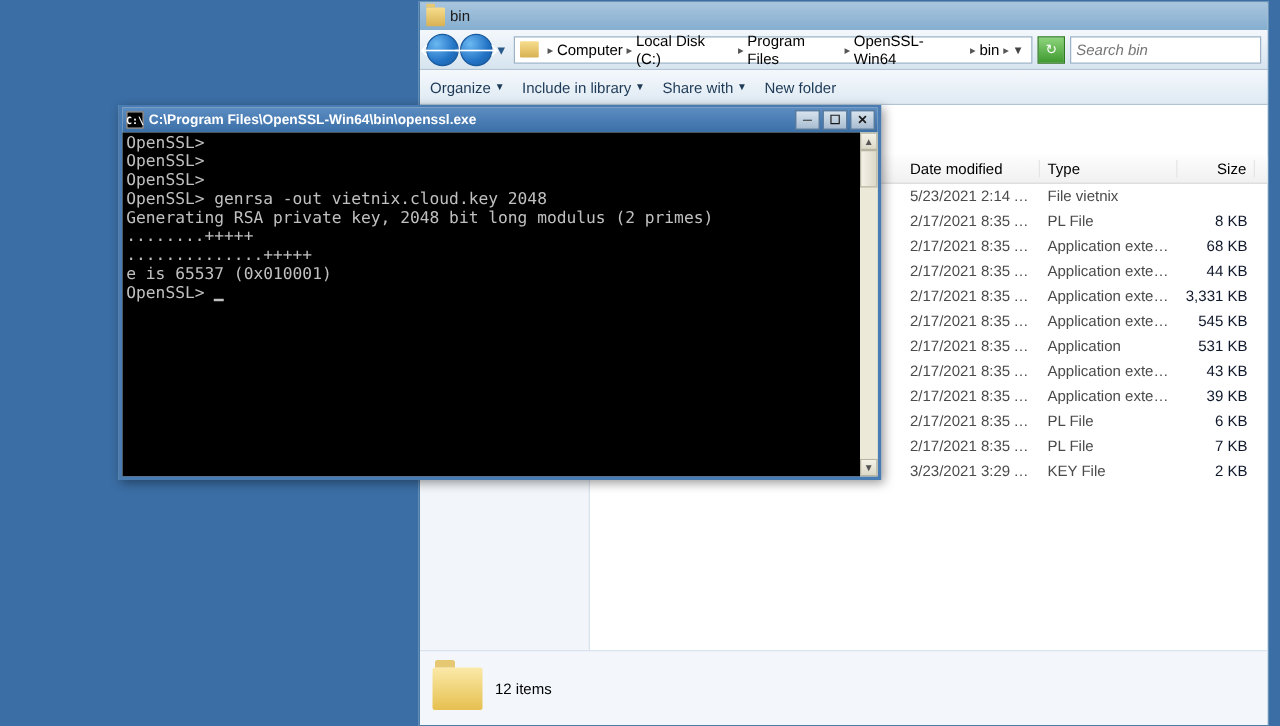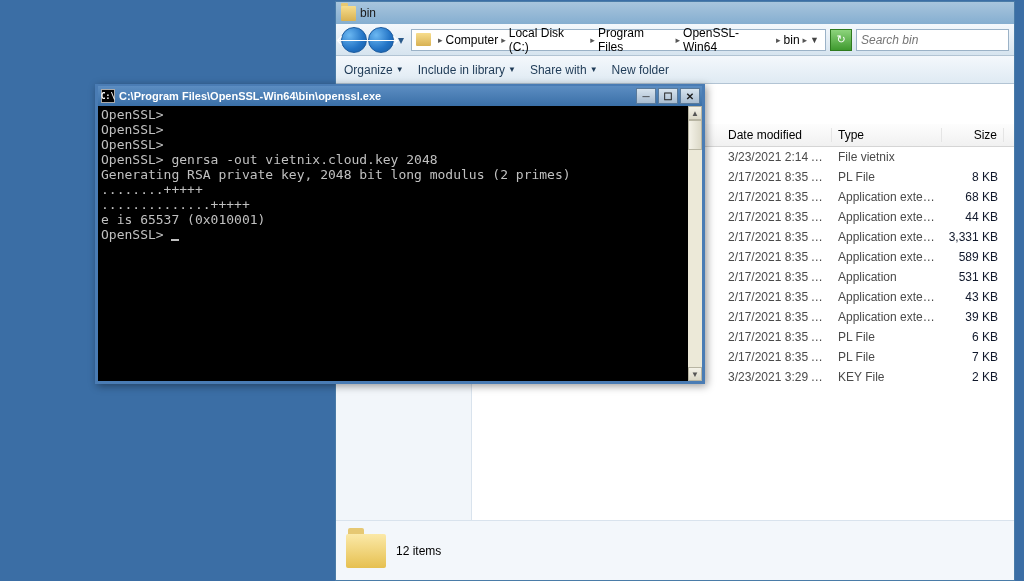--- a/index.html
+++ b/index.html
@@ -372,21 +372,21 @@
     <div class="file-list">
       <div class="list-header">
         <div class="col name"></div>
         <div class="col date">Date modified</div>
         <div class="col type">Type</div>
         <div class="col size">Size</div>
       </div>
       <div id="rows">
           <div class="list-row">
             <div class="col name"></div>
-            <div class="col date">3/23/2021 2:14 AM</div>
+            <div class="col date">5/23/2021 2:14 AM</div>
             <div class="col type">File vietnix</div>
             <div class="col size"></div>
           </div>
           <div class="list-row">
             <div class="col name"></div>
             <div class="col date">2/17/2021 8:35 AM</div>
             <div class="col type">PL File</div>
             <div class="col size">8 KB</div>
           </div>
           <div class="list-row">
@@ -404,21 +404,21 @@
           <div class="list-row">
             <div class="col name"></div>
             <div class="col date">2/17/2021 8:35 AM</div>
             <div class="col type">Application extension</div>
             <div class="col size">3,331 KB</div>
           </div>
           <div class="list-row">
             <div class="col name"></div>
             <div class="col date">2/17/2021 8:35 AM</div>
             <div class="col type">Application extension</div>
-            <div class="col size">589 KB</div>
+            <div class="col size">545 KB</div>
           </div>
           <div class="list-row">
             <div class="col name"></div>
             <div class="col date">2/17/2021 8:35 AM</div>
             <div class="col type">Application</div>
             <div class="col size">531 KB</div>
           </div>
           <div class="list-row">
             <div class="col name"></div>
             <div class="col date">2/17/2021 8:35 AM</div>

